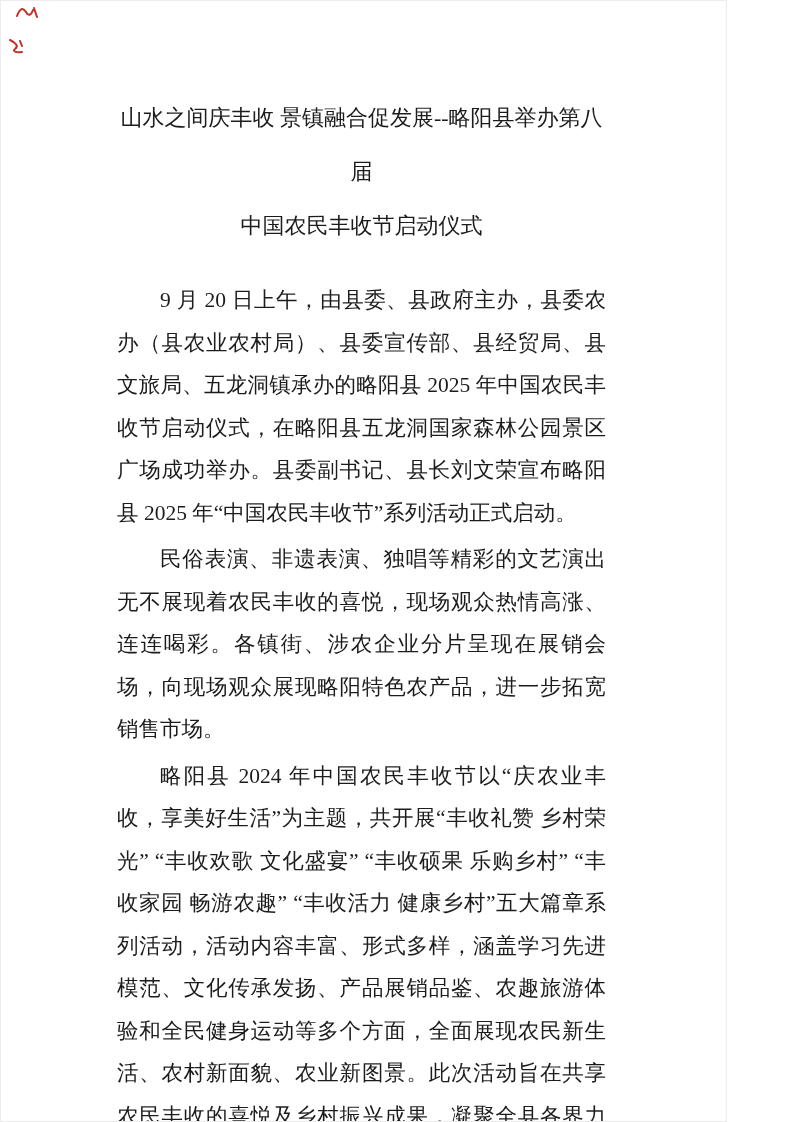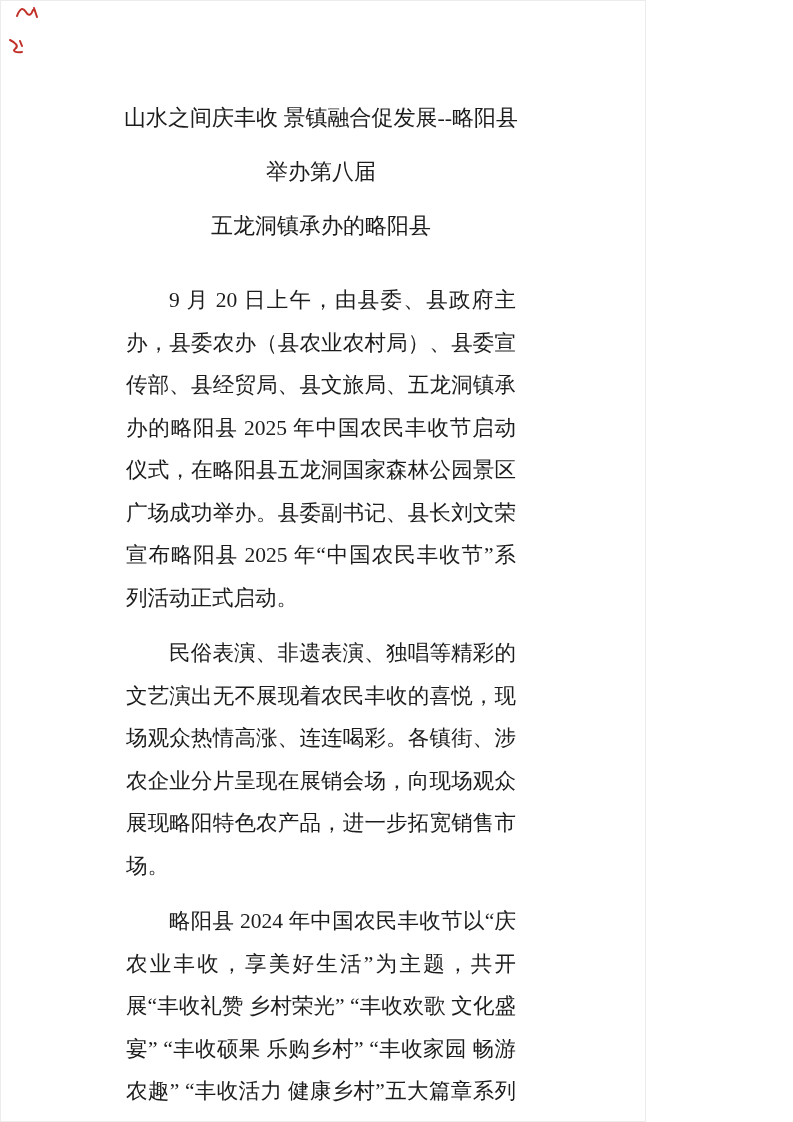--- a/index.html
+++ b/index.html
@@ -2,21 +2,21 @@
 <html><head>
 <meta charset="utf-8">
 <style>
   html, body {
     margin: 0;
     padding: 0;
     background: #ffffff;
   }
   .page {
     position: relative;
-    width: 646px;
+    width: 727px;
     height: 1122px;
     box-sizing: border-box;
     background: #ffffff;
     border: 1px solid #ececec;
     padding: 90px 116px 10px 112px;
     font-family: "Liberation Serif", "DejaVu Serif", serif;
     color: #1c1c1c;
     overflow: hidden;
   }
   .doc-title {
@@ -25,21 +25,21 @@
     line-height: 54px;
     font-weight: 400;
     margin: 0 0 26px 0;
   }
   .doc-body p {
     font-size: 21.5px;
     line-height: 42.5px;
     text-indent: 2em;
     text-align: justify;
     text-justify: inter-ideograph;
-    margin: 13px;
+    margin: 4px;
   }
   .red-mark {
     position: absolute;
     pointer-events: none;
   }
   .red-mark-1 { left: 13px; top: 3px; }
   .red-mark-2 { left: 5px; top: 36px; }
 </style>
 </head>
 <body>
@@ -48,21 +48,21 @@
 
   <svg class="red-mark red-mark-1" width="26" height="17" viewBox="0 0 26 17">
     <path d="M3 12 C6 4, 9 3, 12 8 C14 12, 17 12, 19 6 M20 4 L23 13" fill="none" stroke-width="2" stroke-linecap="round" stroke="#c03028"></path>
   </svg>
   <svg class="red-mark red-mark-2" width="21" height="19" viewBox="0 0 21 19">
     <path d="M4 3 C10 6, 13 9, 9 12 C6 14, 10 16, 16 15 M14 4 L16 9" fill="none" stroke-width="2" stroke-linecap="round" stroke="#c03028"></path>
   </svg>
 
   <div class="doc-title">
     <div>山水之间庆丰收 景镇融合促发展--略阳县举办第八届</div>
-    <div>五龙洞镇承办的略阳县</div>
+    <div>中国农民丰收节启动仪式</div>
   </div>
 
   <div class="doc-body">
     <p>9 月 20 日上午，由县委、县政府主办，县委农办（县农业农村局）、县委宣传部、县经贸局、县文旅局、五龙洞镇承办的略阳县 2025 年中国农民丰收节启动仪式，在略阳县五龙洞国家森林公园景区广场成功举办。县委副书记、县长刘文荣宣布略阳县 2025 年“中国农民丰收节”系列活动正式启动。</p>
     <p>民俗表演、非遗表演、独唱等精彩的文艺演出无不展现着农民丰收的喜悦，现场观众热情高涨、连连喝彩。各镇街、涉农企业分片呈现在展销会场，向现场观众展现略阳特色农产品，进一步拓宽销售市场。</p>
     <p>略阳县 2024 年中国农民丰收节以“庆农业丰收，享美好生活”为主题，共开展“丰收礼赞 乡村荣光” “丰收欢歌 文化盛宴” “丰收硕果 乐购乡村” “丰收家园 畅游农趣” “丰收活力 健康乡村”五大篇章系列活动，活动内容丰富、形式多样，涵盖学习先进模范、文化传承发扬、产品展销品鉴、农趣旅游体验和全民健身运动等多个方面，全面展现农民新生活、农村新面貌、农业新图景。此次活动旨在共享农民丰收的喜悦及乡村振兴成果，凝聚全县各界力量，为全县“三农”工作发展进一步提供广阔发展平台。</p>
   </div>
 
 </div>
 

